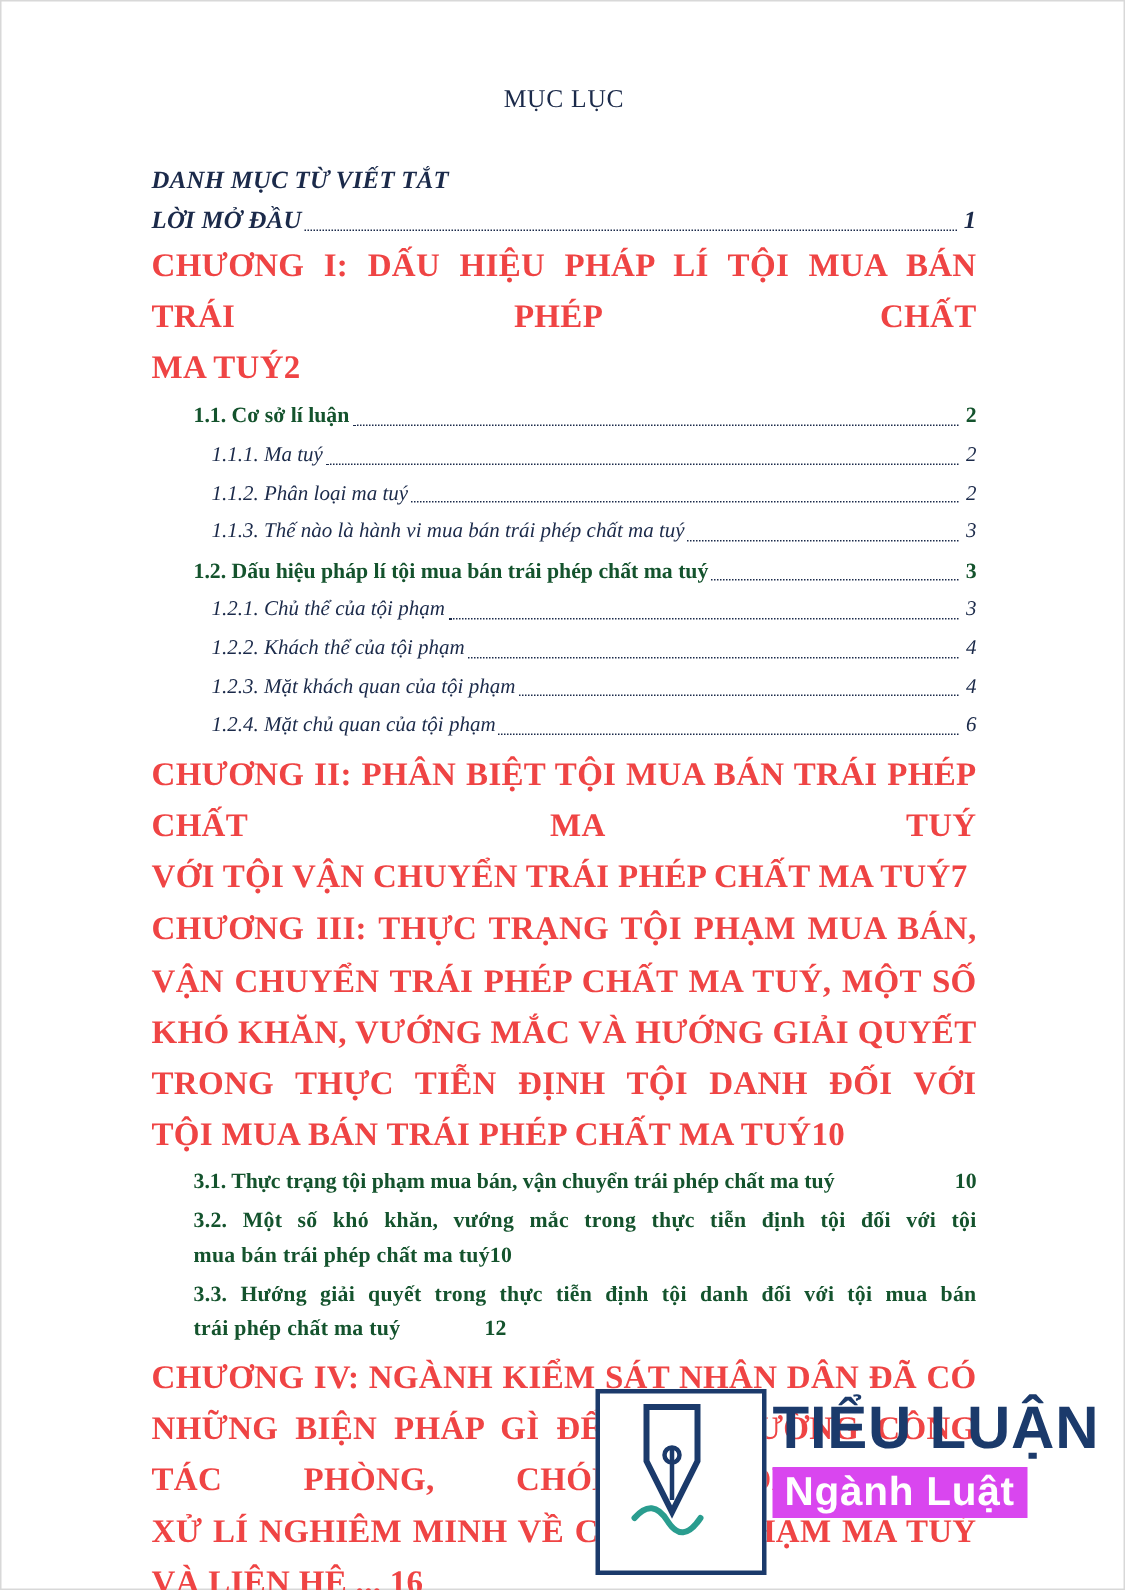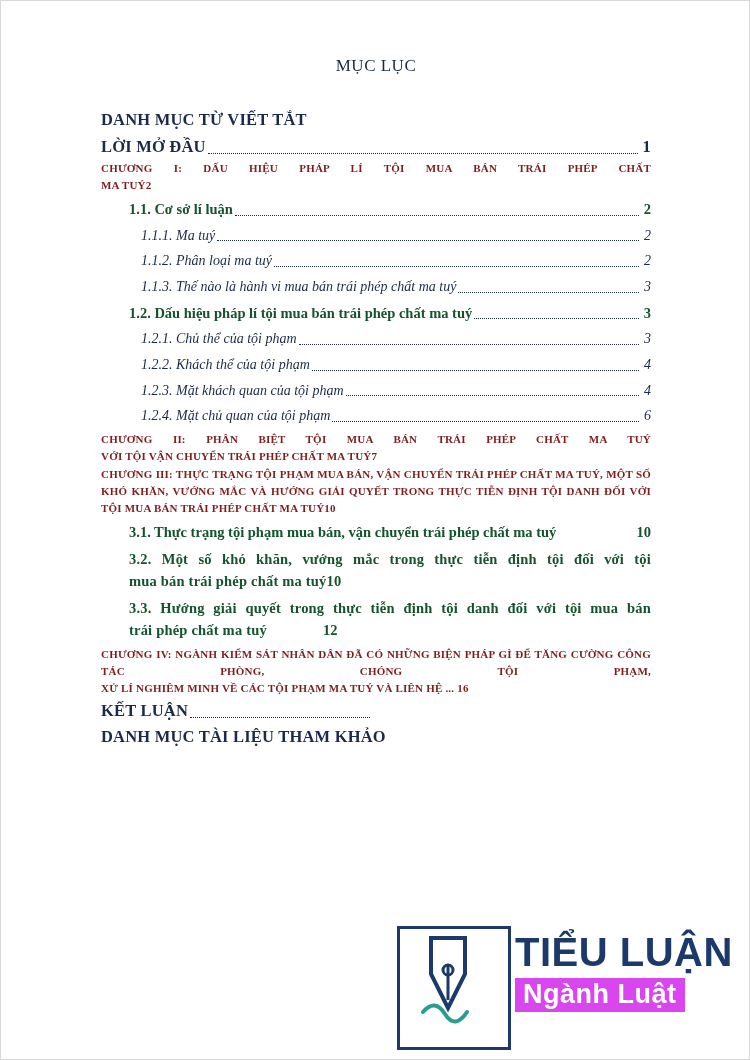--- a/index.html
+++ b/index.html
@@ -72,29 +72,30 @@
 
   .entry.nodots .dots {
     border-bottom: none;
   }
 
   
   .lvl0 {
     font-size: 16.5px;
     letter-spacing: 0.2px;
     color: #1b2a4a;
+    font-style: italic;
   }
   .lvl0 .label { font-weight: 600; }
   .lvl0 .page-num { font-weight: 600; }
 
   
   .blockentry {
-    font-size: 11px;
+    font-size: 22px;
     letter-spacing: 0.2px;
-    color: #7f1d1d;
+    color: #ef4444;
     font-weight: 600;
     text-align: justify;
     text-align-last: justify;
     line-height: 1.55;
     margin-bottom: 1px;
   }
   .blockentry .lastline {
     display: flex;
     align-items: flex-end;
     width: 100%;

